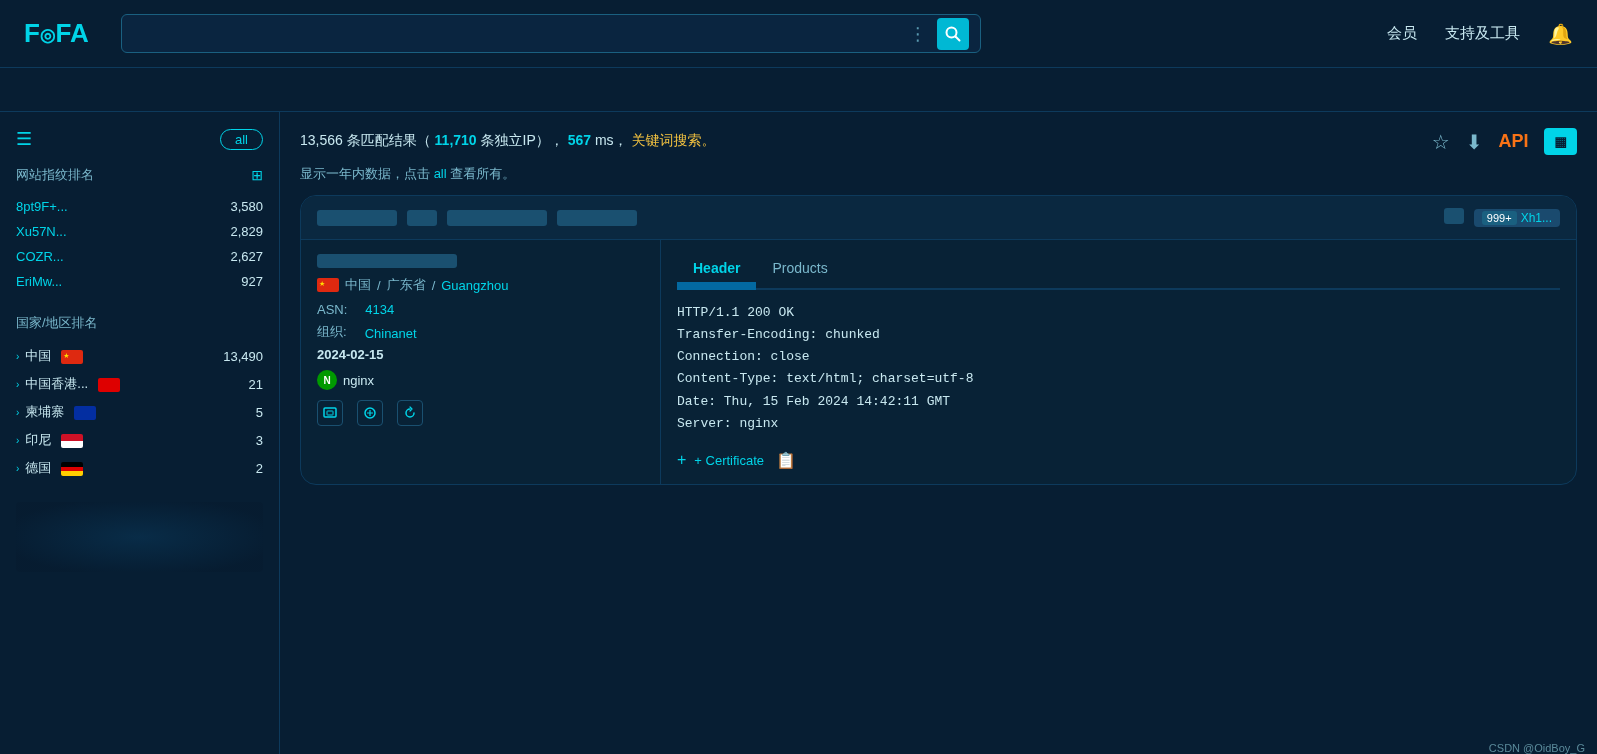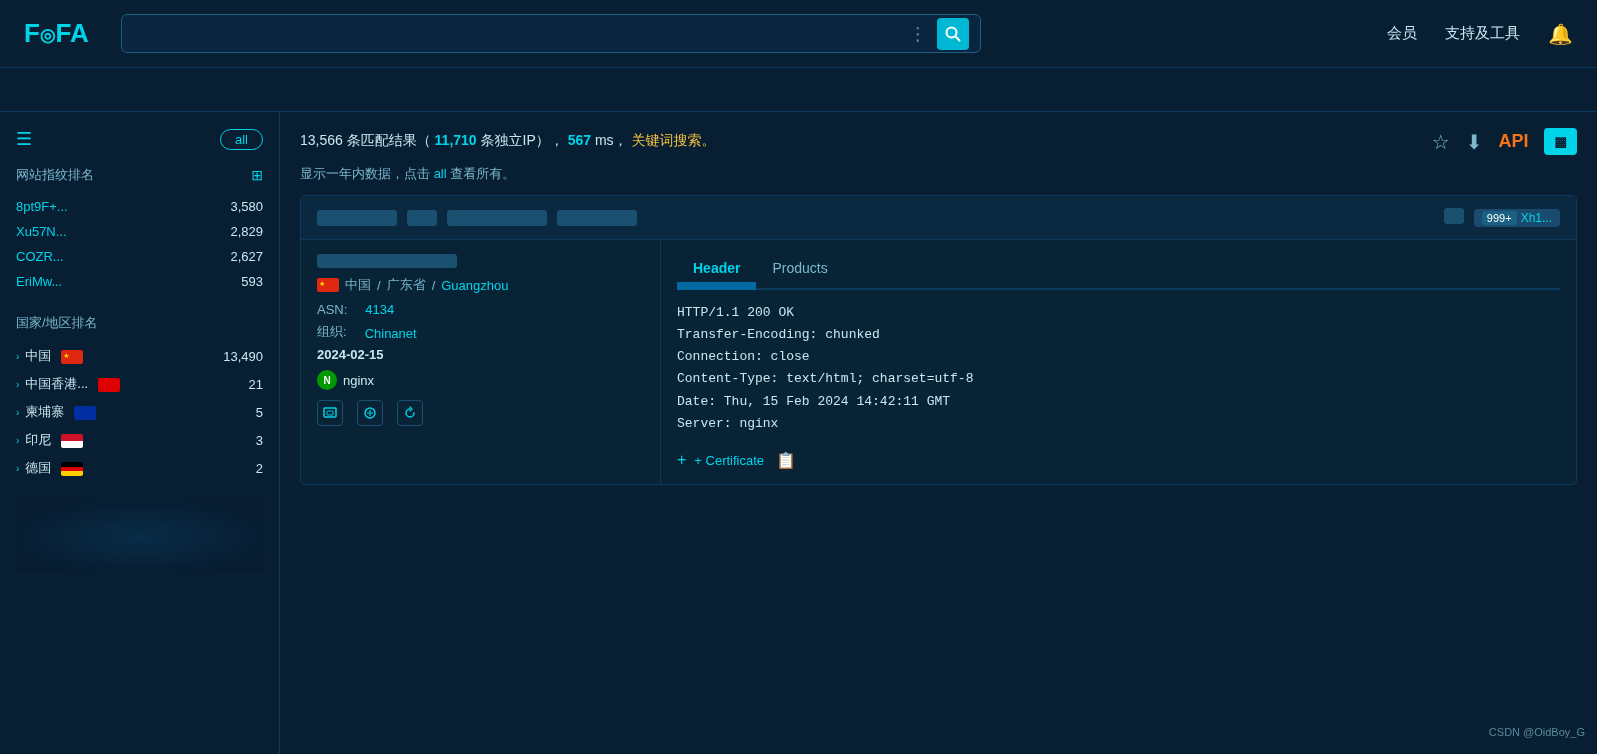--- a/index.html
+++ b/index.html
@@ -275,21 +275,21 @@
       border-radius: 4px;
       padding: 6px 10px;
       font-weight: bold;
       cursor: pointer;
     }
 
     
     .result-card {
       background: #082236;
       border: 1px solid #0d3a5c;
-      border-radius: 5px;
+      border-radius: 16px;
       margin-bottom: 12px;
       overflow: hidden;
     }
 
     .result-card-top {
       padding: 12px 16px;
       display: flex;
       align-items: center;
       gap: 10px;
       background: #0a2840;
@@ -555,21 +555,21 @@
       <div class="rank-item">
         <span class="rank-item-name">Xu57N...</span>
         <span class="rank-item-count">2,829</span>
       </div>
       <div class="rank-item">
         <span class="rank-item-name">COZR...</span>
         <span class="rank-item-count">2,627</span>
       </div>
       <div class="rank-item">
         <span class="rank-item-name">EriMw...</span>
-        <span class="rank-item-count">593</span>
+        <span class="rank-item-count">927</span>
       </div>
     </div>
 
     <div class="section-title">
       <span>国家/地区排名</span>
     </div>
 
     <div class="rank-list">
 
       <div class="country-item">
@@ -733,13 +733,13 @@
             <span>+ Certificate</span>
             <span style="font-size:16px;margin-left:4px;">📋</span>
           </div>
         </div>
       </div>
     </div>
 
   </div>
 </div>
 
-<div class="watermark" style="position:fixed;bottom:16px;right:12px;z-index:100;">CSDN @OidBoy_G</div>
+<div class="watermark" style="position:fixed;bottom:0;right:12px;z-index:100;">CSDN @OidBoy_G</div>
 
 </body></html>

